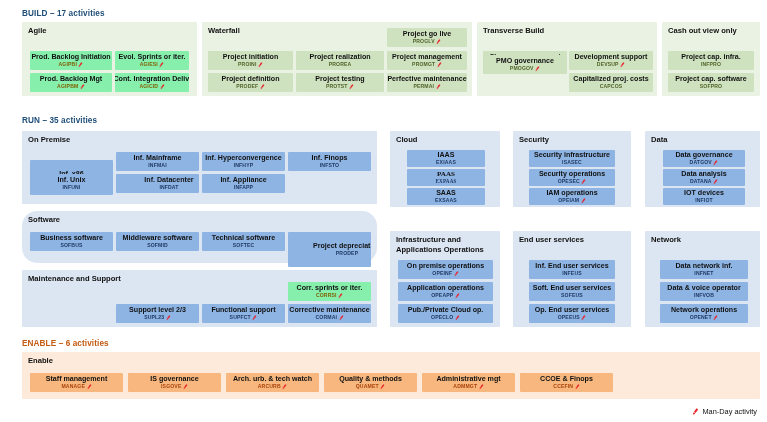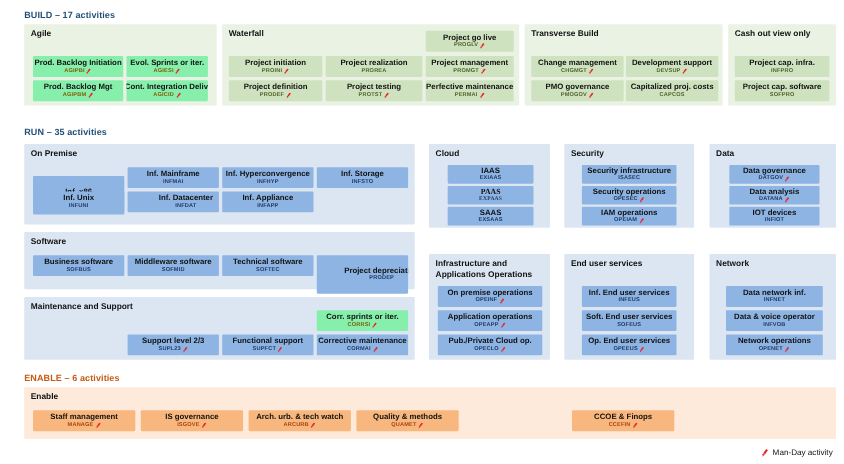--- a/index.html
+++ b/index.html
@@ -300,21 +300,21 @@
             <span class="md-icon">
               <svg viewBox="0 0 10 12" xmlns="http://www.w3.org/2000/svg">
                 <g fill="#e8232a">
                   <path d="M6.6 0.4 L8.9 2.1 L5.0 7.4 L2.7 5.7 Z"></path>
                   <path d="M2.4 6.2 L4.6 7.9 L3.3 9.6 L2.6 9.0 L1.1 11.6 L1.9 8.7 L1.1 8.1 Z"></path>
                 </g>
               </svg>
             </span>
           </div>
         </div>
-        <div class="tile green" style="left: 6px; top: 51px; width: 84px; height: 19px;">
+        <div class="tile green" style="left: 6px; top: 33px; width: 84px; height: 19px;">
           <div class="t-label">PMO governance</div>
           <div class="t-code-row">
             <span class="t-code">PMOGOV</span>
             <span class="md-icon">
               <svg viewBox="0 0 10 12" xmlns="http://www.w3.org/2000/svg">
                 <g fill="#e8232a">
                   <path d="M6.6 0.4 L8.9 2.1 L5.0 7.4 L2.7 5.7 Z"></path>
                   <path d="M2.4 6.2 L4.6 7.9 L3.3 9.6 L2.6 9.0 L1.1 11.6 L1.9 8.7 L1.1 8.1 Z"></path>
                 </g>
               </svg>
@@ -357,21 +357,21 @@
             <span class="t-code">INFMAI</span>
           </div>
         </div>
         <div class="tile blue" style="left: 180px; top: 21px; width: 83px; height: 19px;">
           <div class="t-label">Inf. Hyperconvergence</div>
           <div class="t-code-row">
             <span class="t-code">INFHYP</span>
           </div>
         </div>
         <div class="tile blue" style="left: 266px; top: 21px; width: 83px; height: 19px;">
-          <div class="t-label">Inf. Storage</div>
+          <div class="t-label">Inf. Finops</div>
           <div class="t-code-row">
             <span class="t-code">INFSTO</span>
           </div>
         </div>
         <div class="tile blue" style="left: 8px; top: 43px; width: 83px; height: 19px;">
           <div class="t-label">Inf. Unix</div>
           <div class="t-code-row">
             <span class="t-code">INFUNI</span>
           </div>
         </div>
@@ -381,21 +381,21 @@
             <span class="t-code">INFDAT</span>
           </div>
         </div>
         <div class="tile blue" style="left: 180px; top: 43px; width: 83px; height: 19px;">
           <div class="t-label">Inf. Appliance</div>
           <div class="t-code-row">
             <span class="t-code">INFAPP</span>
           </div>
         </div>
       </div>
-      <div class="group run" style="left: 22px; top: 211px; width: 355px; height: 52px;">
+      <div class="group run" style="left: 22px; top: 211px; width: 355px; height: 52px; border-radius: 15px;">
         <div class="group-title">Software</div>
         <div class="tile blue" style="left: 8px; top: 21px; width: 83px; height: 19px;">
           <div class="t-label">Business software</div>
           <div class="t-code-row">
             <span class="t-code">SOFBUS</span>
           </div>
         </div>
         <div class="tile blue" style="left: 94px; top: 21px; width: 83px; height: 19px;">
           <div class="t-label">Middleware software</div>
           <div class="t-code-row">
@@ -714,20 +714,34 @@
                   <path d="M2.4 6.2 L4.6 7.9 L3.3 9.6 L2.6 9.0 L1.1 11.6 L1.9 8.7 L1.1 8.1 Z"></path>
                 </g>
               </svg>
             </span>
           </div>
         </div>
         <div class="tile orange" style="left: 302px; top: 21px; width: 93px; height: 19px;">
           <div class="t-label">Quality &amp; methods</div>
           <div class="t-code-row">
             <span class="t-code">QUAMET</span>
+            <span class="md-icon">
+              <svg viewBox="0 0 10 12" xmlns="http://www.w3.org/2000/svg">
+                <g fill="#e8232a">
+                  <path d="M6.6 0.4 L8.9 2.1 L5.0 7.4 L2.7 5.7 Z"></path>
+                  <path d="M2.4 6.2 L4.6 7.9 L3.3 9.6 L2.6 9.0 L1.1 11.6 L1.9 8.7 L1.1 8.1 Z"></path>
+                </g>
+              </svg>
+            </span>
+          </div>
+        </div>
+        <div class="tile orange" style="left: 400px; top: 21px; width: 93px; height: 19px;">
+          <div class="t-label">Administrative mgt</div>
+          <div class="t-code-row">
+            <span class="t-code">ADMMGT</span>
             <span class="md-icon">
               <svg viewBox="0 0 10 12" xmlns="http://www.w3.org/2000/svg">
                 <g fill="#e8232a">
                   <path d="M6.6 0.4 L8.9 2.1 L5.0 7.4 L2.7 5.7 Z"></path>
                   <path d="M2.4 6.2 L4.6 7.9 L3.3 9.6 L2.6 9.0 L1.1 11.6 L1.9 8.7 L1.1 8.1 Z"></path>
                 </g>
               </svg>
             </span>
           </div>
         </div>

